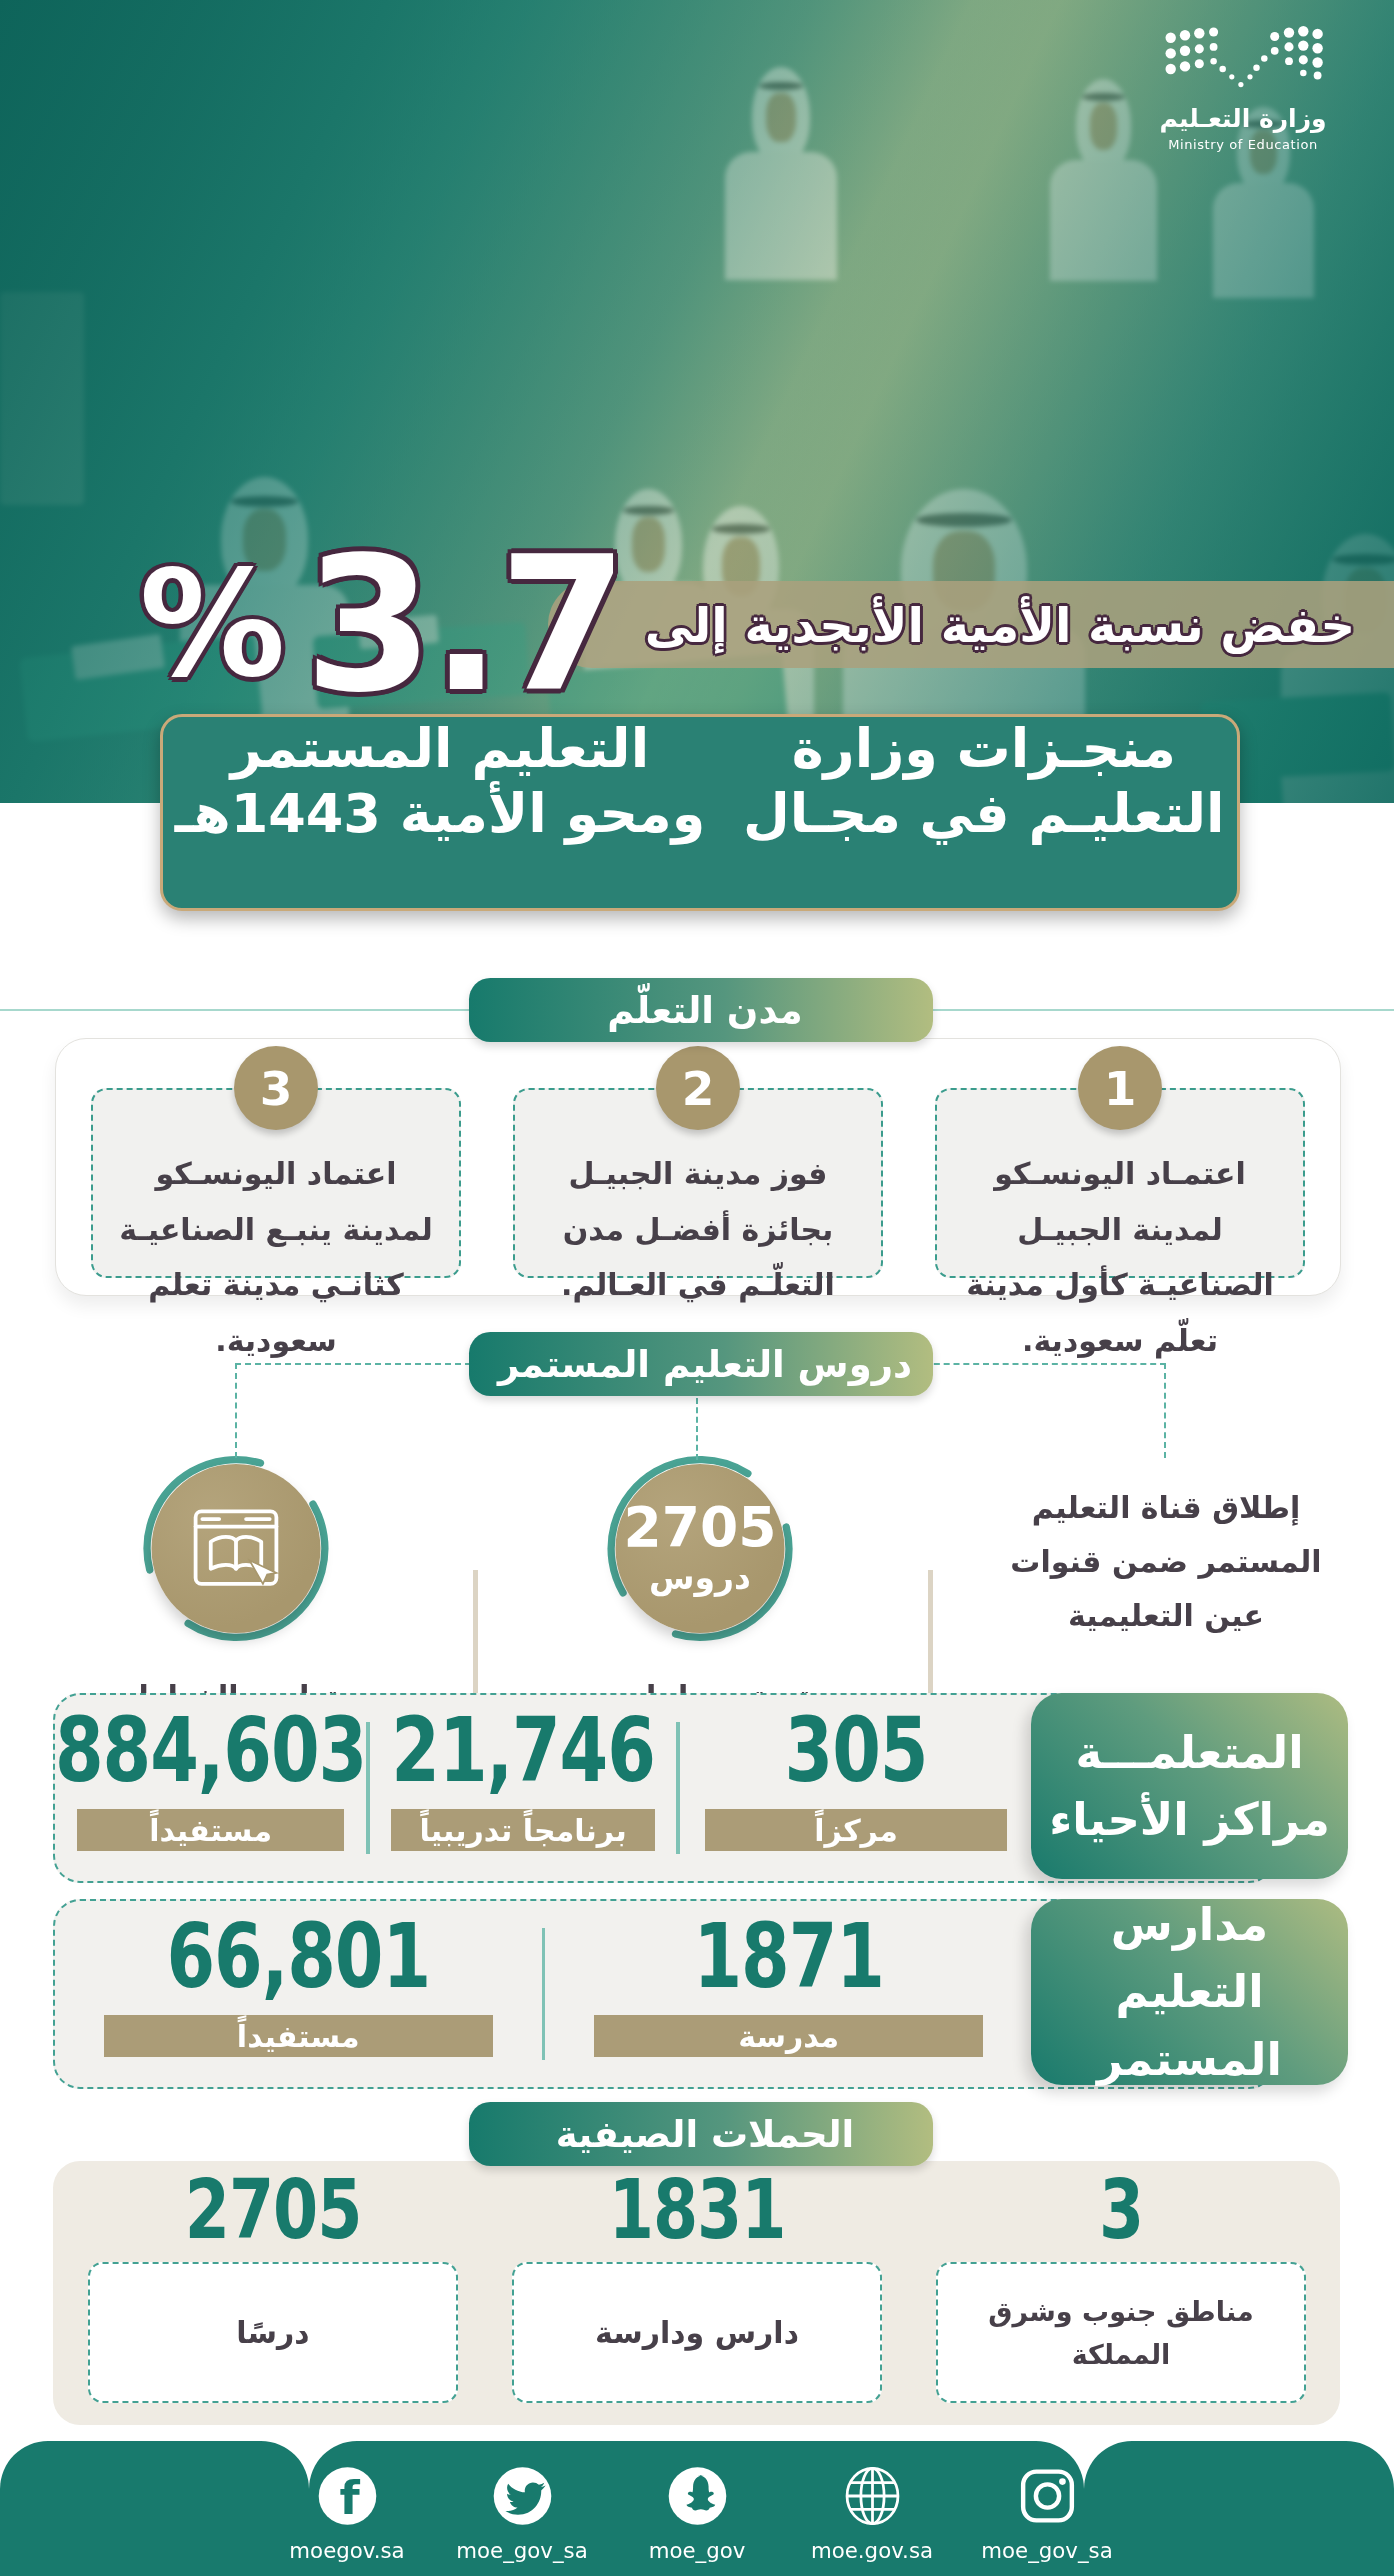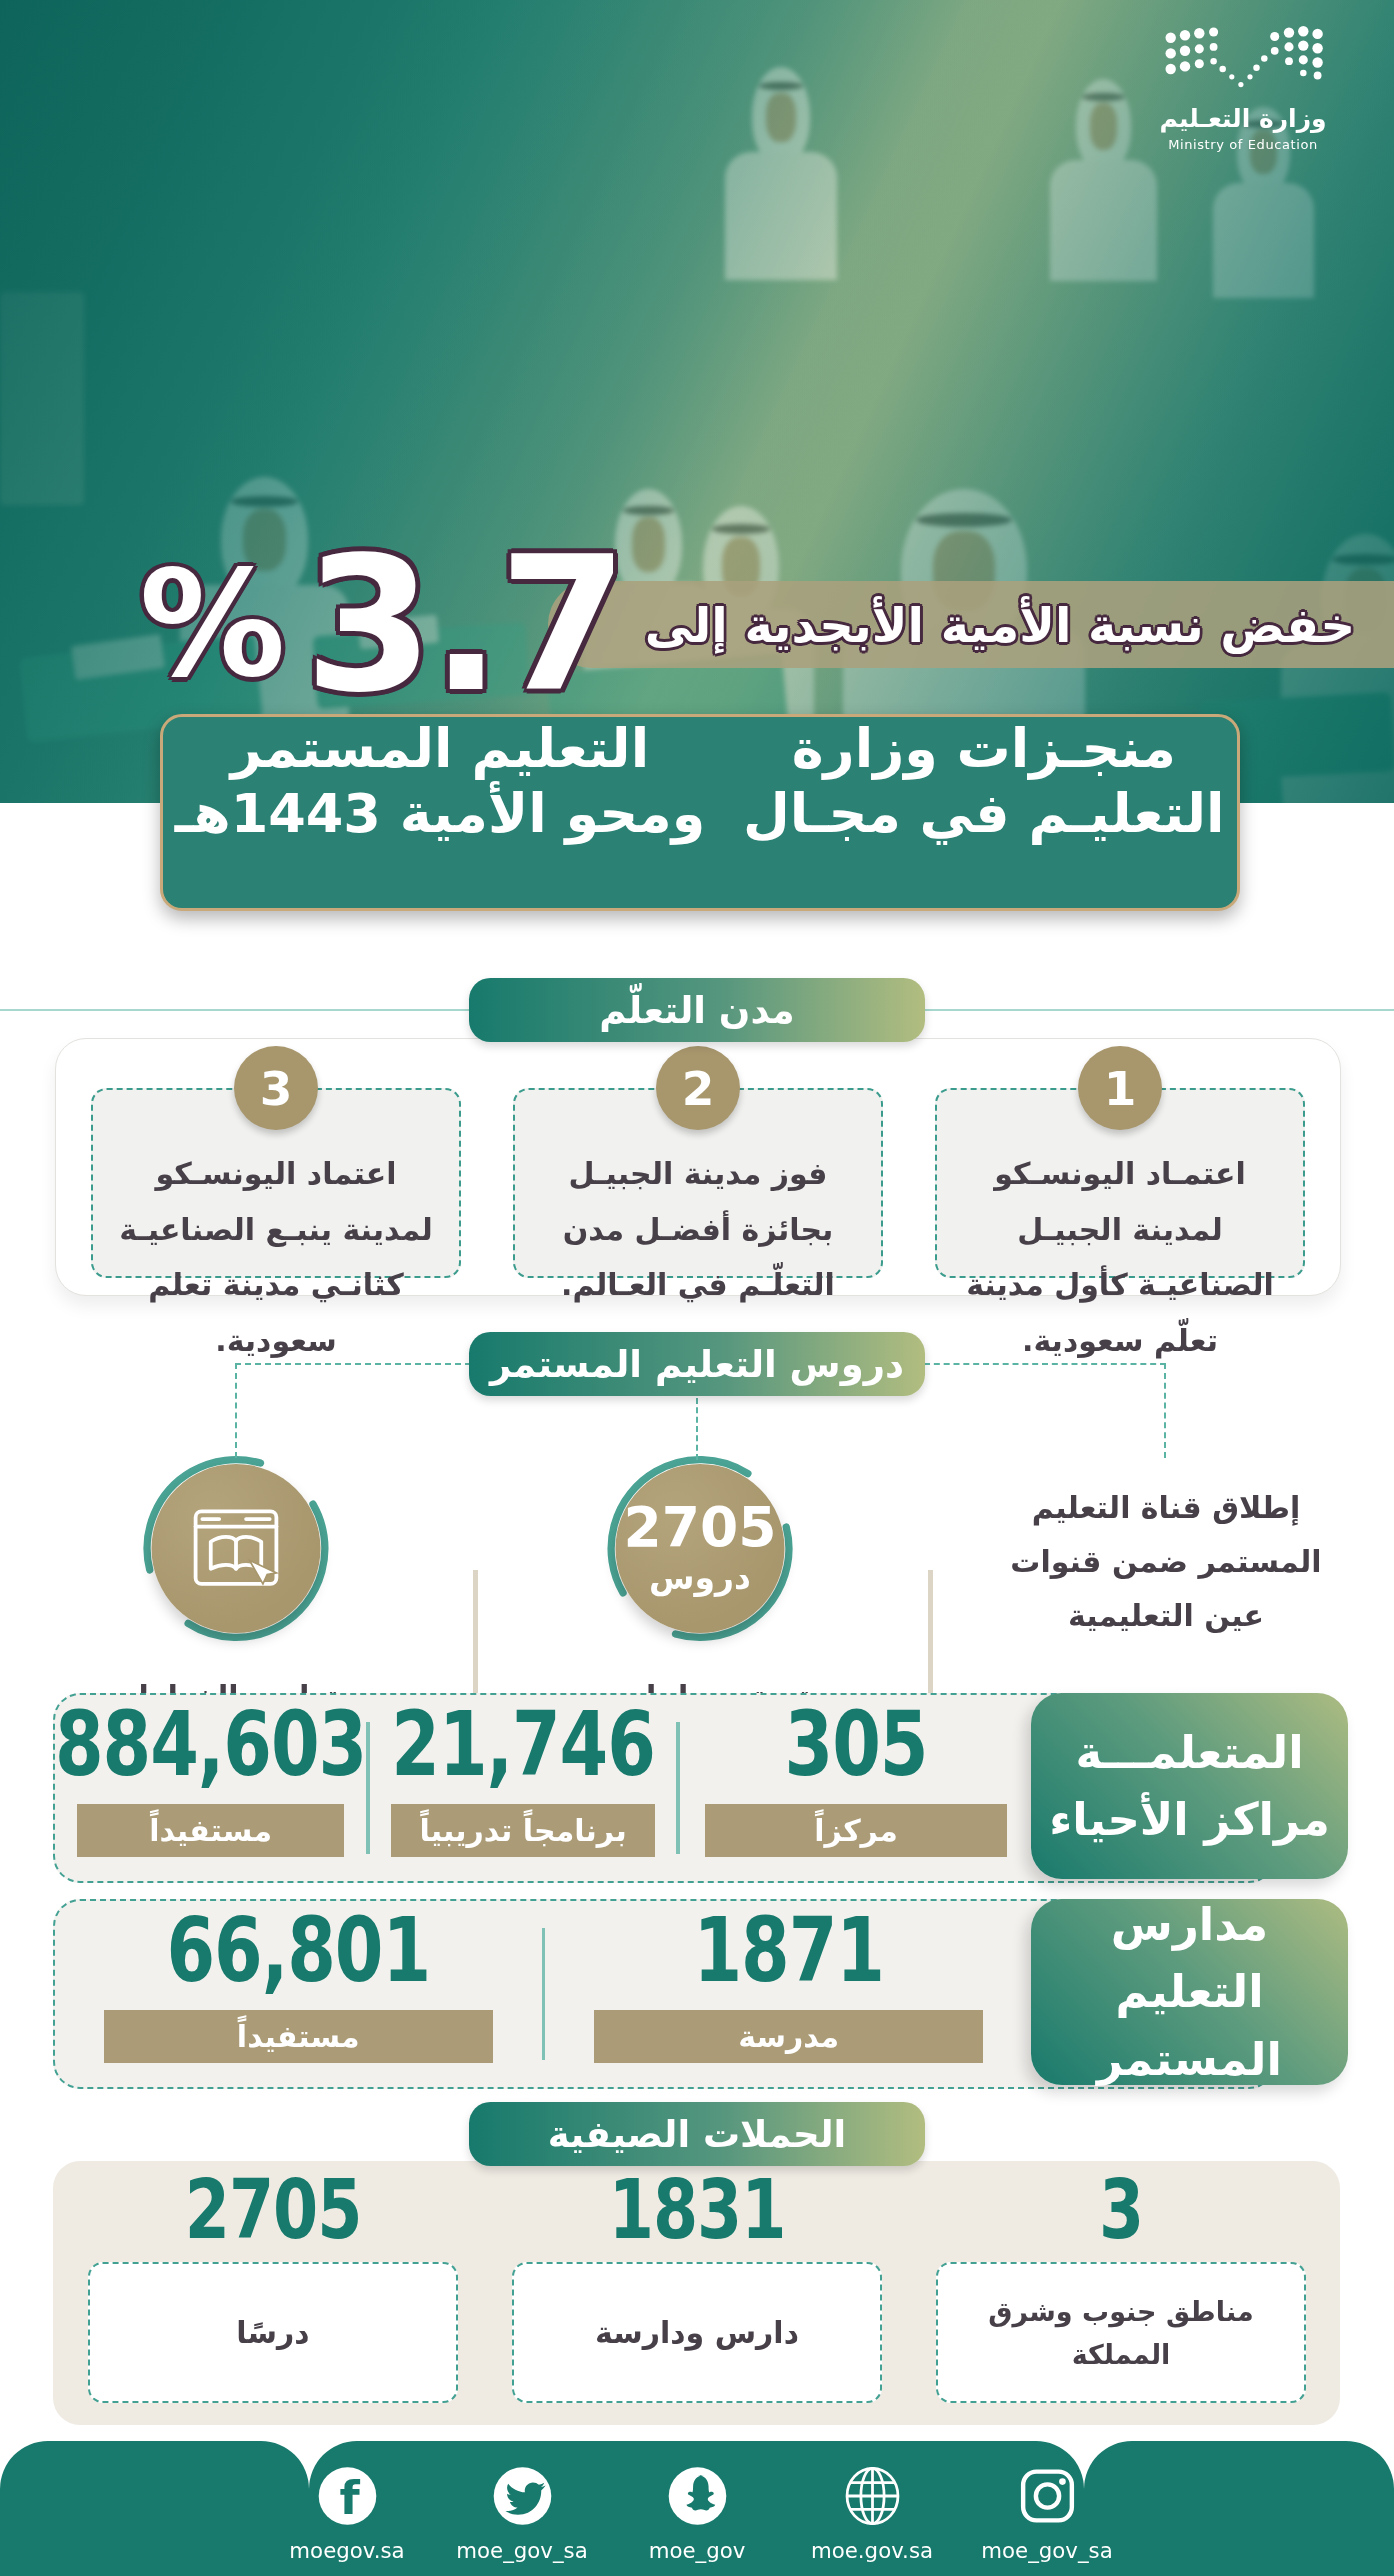--- a/index.html
+++ b/index.html
@@ -49,21 +49,21 @@
         background:#2a8174;border:3.4px solid #c9a979;border-radius:22px;
         box-shadow:0 7.9px 17px rgba(0,0,0,.28);
         display:flex;flex-direction:row;justify-content:center;gap:13.5px;
         direction:rtl;text-align:center;color:#fff;font-weight:bold;font-size:54px;line-height:1.2;}
 
   
   .sec-header{position:absolute;left:469px;width:456px;height:64px;border-radius:21.3px;z-index:3;
         background:linear-gradient(90deg,#177a6c 0%,#55967e 55%,#b2bd80 100%);
         display:flex;align-items:center;justify-content:center;
         color:#fff;font-weight:bold;font-size:37px;direction:rtl;
-        box-shadow:0 4.5px 9px rgba(0,0,0,.15);}
+        box-shadow:0 4.5px 9px rgba(0,0,0,.15);padding-left:8px;}
   .rule{position:absolute;left:0;width:1394px;height:2.2px;background:#a7d8cd;z-index:1;}
 
   
   .cities-panel{position:absolute;left:55px;top:1038px;width:1284px;height:256px;
         background:#fff;border:1.7px solid #e3e2de;border-radius:31px;
         box-shadow:0 10px 17px rgba(0,0,0,.07);}
   .cities-cards{position:absolute;left:35px;right:35px;top:49px;bottom:17px;
         display:flex;direction:rtl;gap:52px;}
   .city-card{position:relative;flex:1;background:#f1f1ef;border:2.2px dashed #3b9c8d;border-radius:15.7px;
         padding:56px 14.6px 10px;display:flex;align-items:flex-start;justify-content:center;}
@@ -98,21 +98,21 @@
 
   
   .stat-row{position:absolute;left:53px;width:1219px;height:186px;background:#f2f1ee;
         border:2.2px dashed #43a193;border-radius:27px;}
   .stat-cols{position:absolute;left:0;top:0;bottom:0;width:977px;
         display:flex;direction:rtl;align-items:center;justify-content:center;}
   .stat-col{flex:1;display:flex;flex-direction:column;align-items:center;gap:14.6px;}
   .stat-col.wide{flex:1.15;align-items:center;}
   .stat-num{font-size:70px;font-weight:bold;color:#187a6c;letter-spacing:-1.1px;
         transform:scaleY(1.28);transform-origin:center bottom;line-height:1;}
-  .stat-unitbox{background:#ab9c77;color:#fff;font-weight:bold;font-size:30px;height:53px;width:86%;
+  .stat-unitbox{background:#ab9c77;color:#fff;font-weight:bold;font-size:30px;height:42px;width:86%;
         display:flex;align-items:center;justify-content:center;direction:rtl;}
   .stat-divider{width:3.9px;height:132px;background:#7fc2b5;flex:none;}
   .stat-label{position:absolute;left:1031px;width:317px;height:186px;border-radius:31px;z-index:2;
         background:linear-gradient(45deg,#1f7d6e 5%,#5f9c7e 55%,#b6bf82 105%);
         display:flex;flex-direction:column;justify-content:center;text-align:center;
         color:#fff;font-weight:bold;font-size:45px;line-height:1.5;direction:rtl;
         box-shadow:-5.6px 7.9px 13.5px rgba(0,0,0,.15);}
 
   
   .summer-panel{position:absolute;left:53px;top:2161px;width:1287px;height:264px;

